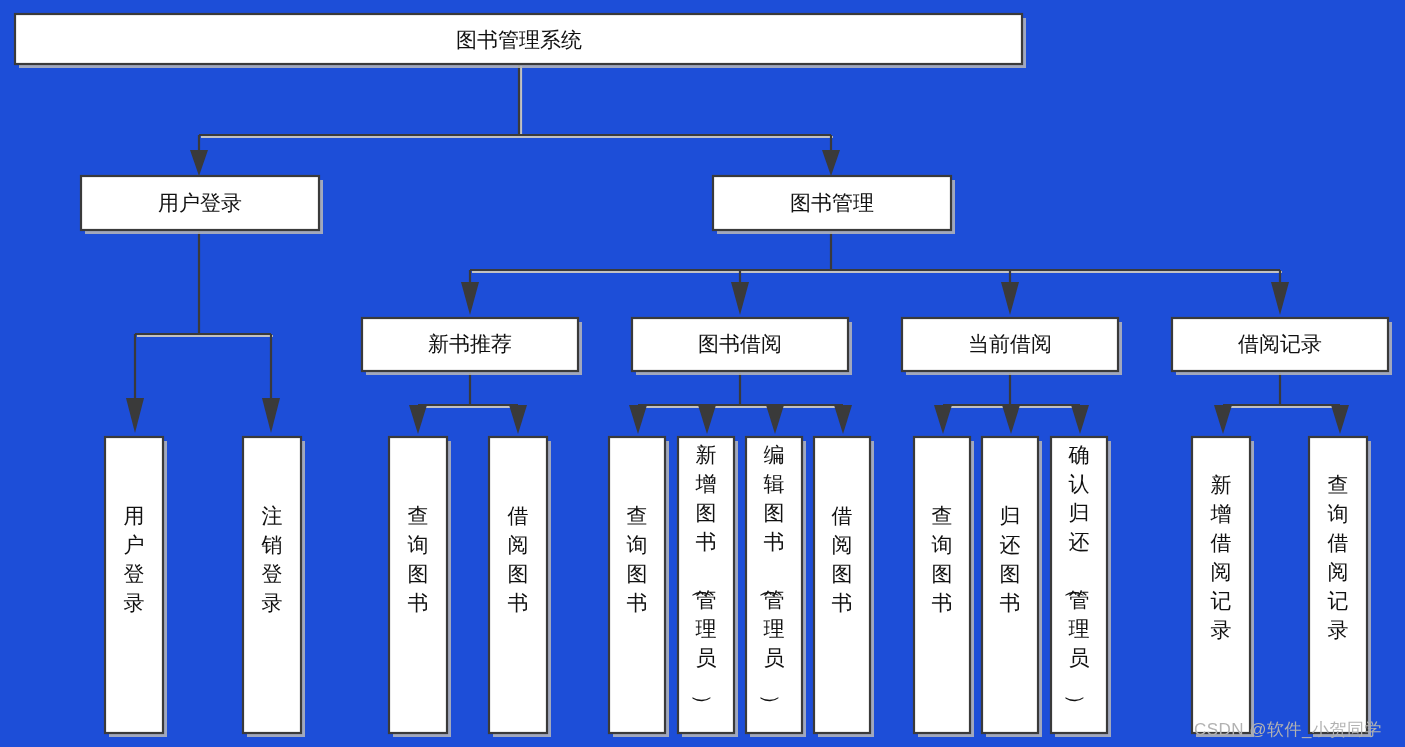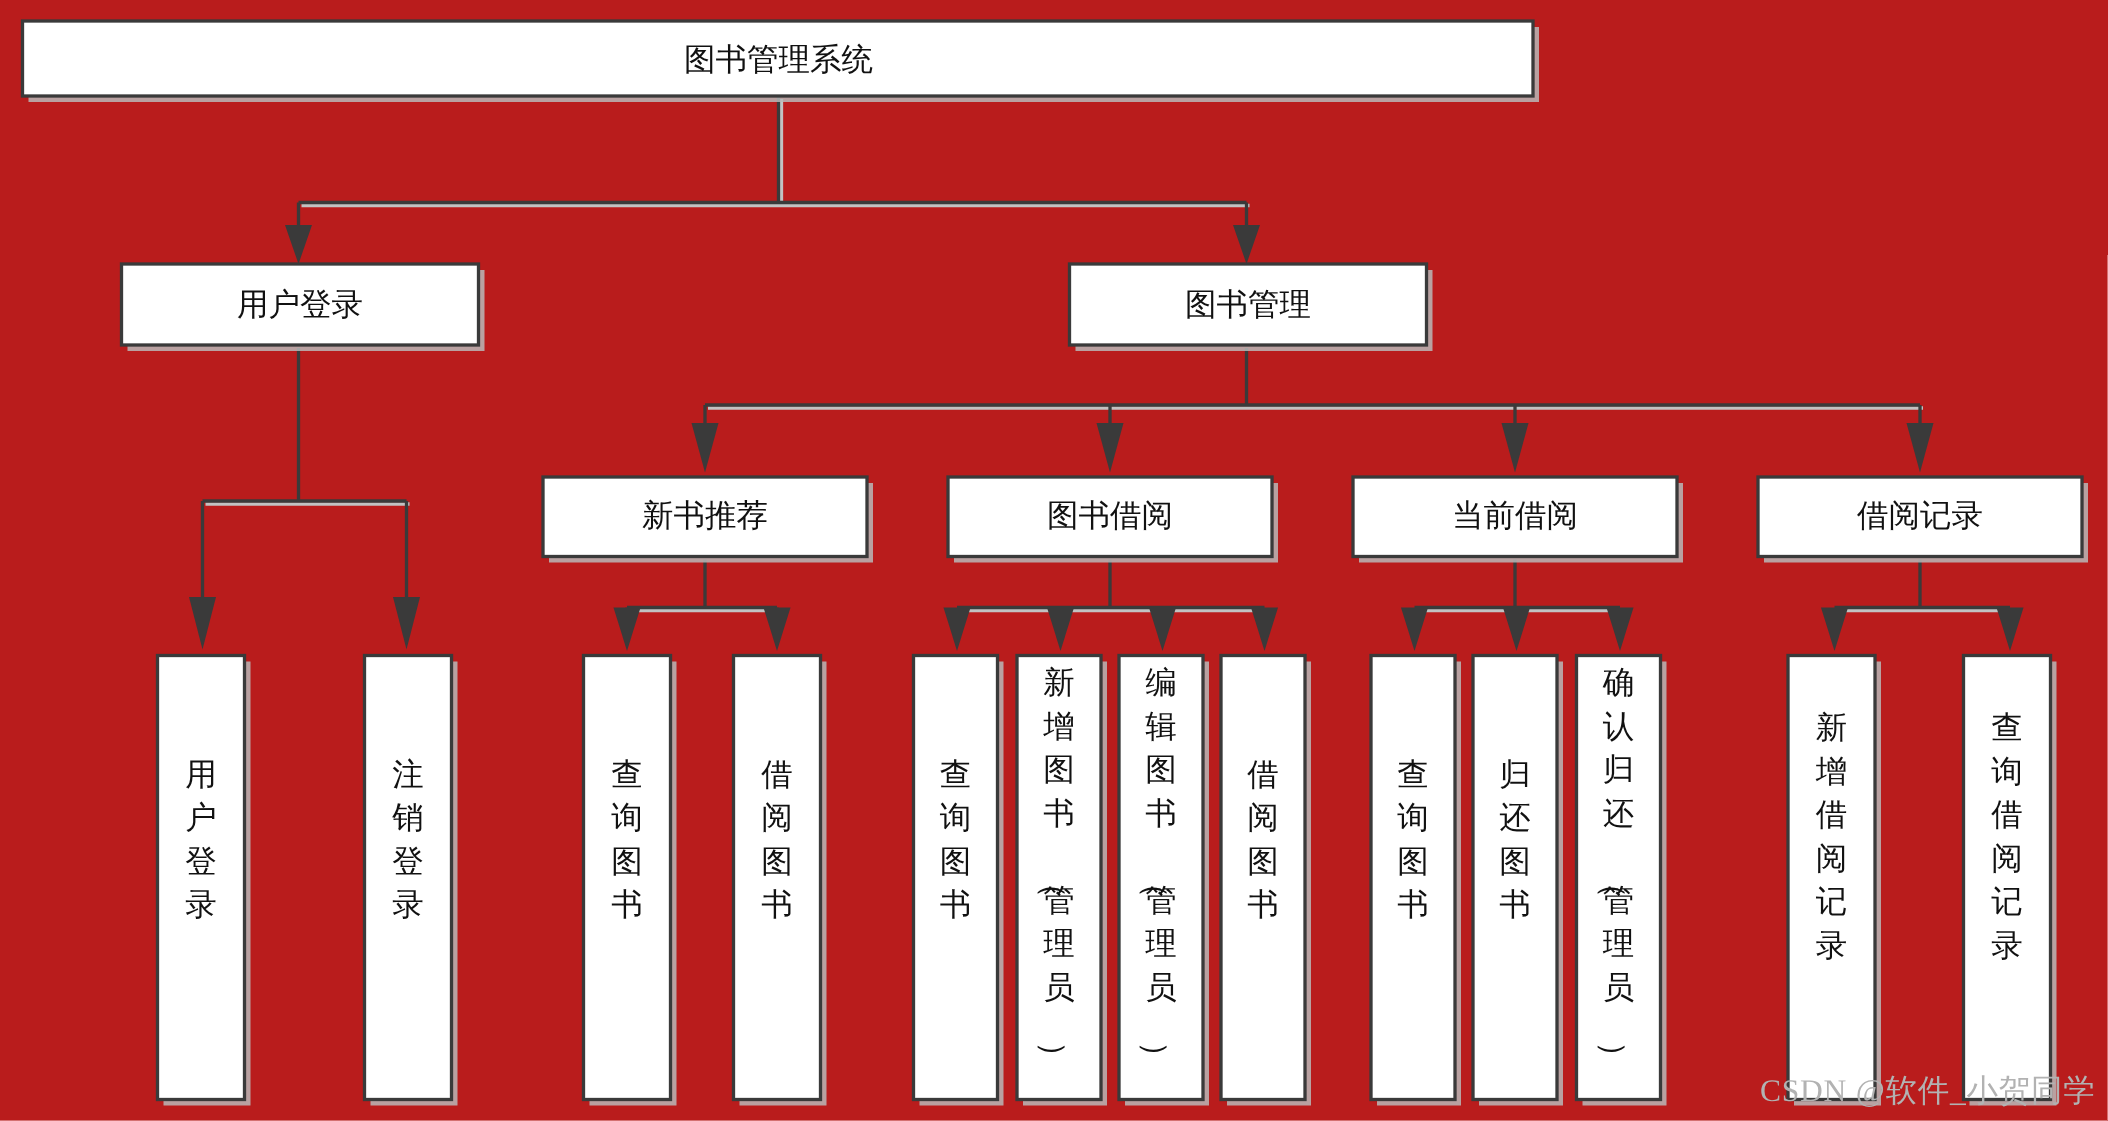--- a/index.html
+++ b/index.html
@@ -10,21 +10,21 @@
   body {
     width: 1405px;
     height: 747px;
     overflow: hidden;
     font-family: "DejaVu Sans", "Liberation Sans", sans-serif;
   }
   #diagram-root {
     position: relative;
     width: 1405px;
     height: 747px;
-    background: #b91c1c;
+    background: #1d4ed8;
   }
   svg#flow {
     position: absolute;
     left: 0;
     top: 0;
     width: 1405px;
     height: 747px;
     display: block;
   }
   .box-rect {
@@ -60,24 +60,24 @@
     dominant-baseline: middle;
   }
   text.node-label-v {
     fill: #111111;
     font-family: "DejaVu Sans", "Liberation Sans", sans-serif;
     font-size: 21px;
     text-anchor: middle;
   }
   .watermark {
     position: absolute;
-    right: 8px;
+    right: 23px;
     bottom: 6px;
-    font-family: Liberation Serif, serif;
-    font-size: 21px;
+    font-family: Liberation Sans, sans-serif;
+    font-size: 17px;
     color: #b2b2b2;
     letter-spacing: 0.5px;
     white-space: nowrap;
     pointer-events: none;
   }
 </style>
 </head>
 <body>
 
 <div id="diagram-root">

